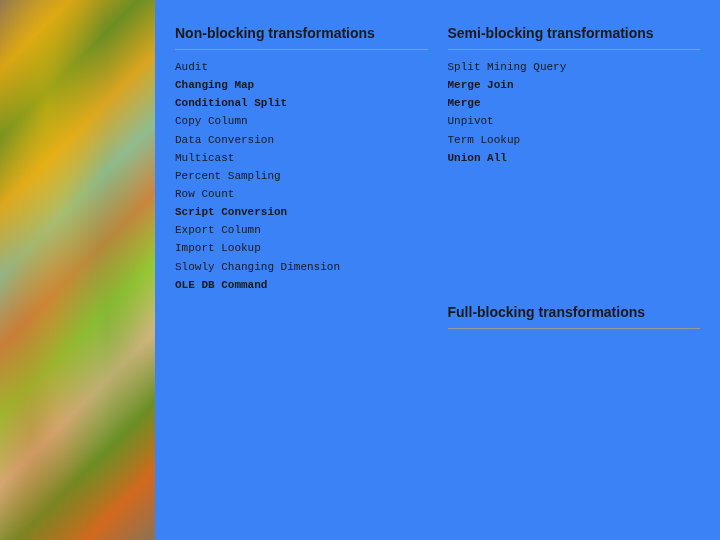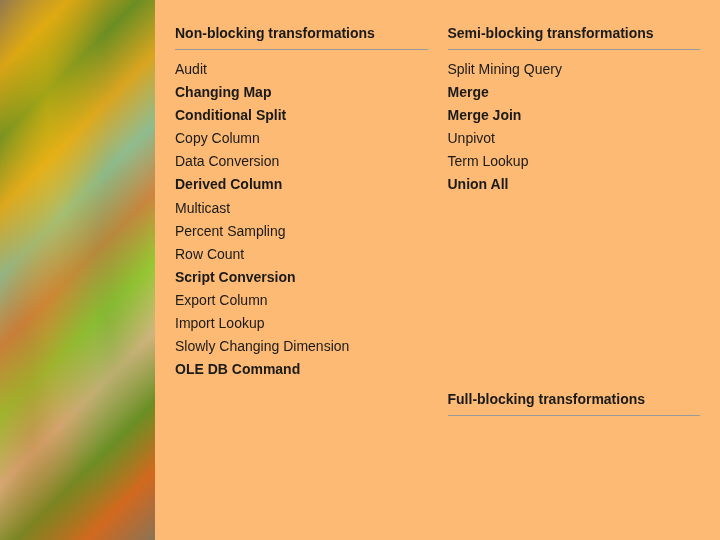--- a/index.html
+++ b/index.html
@@ -29,21 +29,21 @@
       position: absolute;
       inset: 0;
       background: 
         radial-gradient(ellipse at 30% 20%, rgba(255,200,0,0.4) 0%, transparent 40%),
         radial-gradient(ellipse at 70% 60%, rgba(100,150,50,0.4) 0%, transparent 40%),
         radial-gradient(ellipse at 20% 80%, rgba(180,100,30,0.4) 0%, transparent 40%);
     }
 
     .content-area {
       flex: 1;
-      background: #fdba74;
+      background: #3b82f6;
       padding: 25px 20px 20px 20px;
       display: grid;
       grid-template-columns: 1fr 1fr;
       grid-template-rows: auto 1fr auto 1fr auto;
       column-gap: 20px;
     }
 
     .section-heading {
       font-size: 14px;
       font-weight: bold;
@@ -84,23 +84,24 @@
       margin-bottom: 20px;
       margin-top: 10px;
     }
 
     .full-blocking-list {
       grid-column: 2;
       grid-row: 4;
     }
 
     .item {
-      font-size: 14px;
+      font-size: 11px;
       color: #1a1a1a;
       line-height: 1.65;
+      font-family: Liberation Mono, monospace;
     }
 
     .item.bold {
       font-weight: bold;
     }
   </style>
 </head>
 <body>
 
 <div class="left-panel"></div>
@@ -110,35 +111,34 @@
   <div class="section-heading non-blocking-heading">Non-blocking transformations</div>
 
   <div class="section-heading semi-blocking-heading">Semi-blocking transformations</div>
 
   <div class="non-blocking-list" id="non-blocking-list">
       <div class="item">Audit</div>
       <div class="item bold">Changing Map</div>
       <div class="item bold">Conditional Split</div>
       <div class="item">Copy Column</div>
       <div class="item">Data Conversion</div>
-      <div class="item bold">Derived Column</div>
       <div class="item">Multicast</div>
       <div class="item">Percent Sampling</div>
       <div class="item">Row Count</div>
       <div class="item bold">Script Conversion</div>
       <div class="item">Export Column</div>
       <div class="item">Import Lookup</div>
       <div class="item">Slowly Changing Dimension</div>
       <div class="item bold">OLE DB Command</div>
     </div>
 
   <div class="semi-blocking-list" id="semi-blocking-list">
       <div class="item">Split Mining Query</div>
+      <div class="item bold">Merge Join</div>
       <div class="item bold">Merge</div>
-      <div class="item bold">Merge Join</div>
       <div class="item">Unpivot</div>
       <div class="item">Term Lookup</div>
       <div class="item bold">Union All</div>
     </div>
 
   <div class="full-blocking-heading">Full-blocking transformations</div>
 
 
 </div>
 

